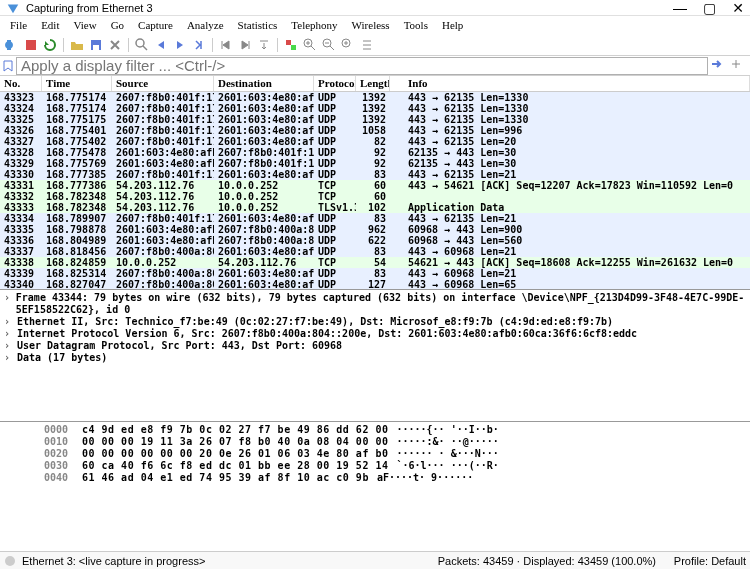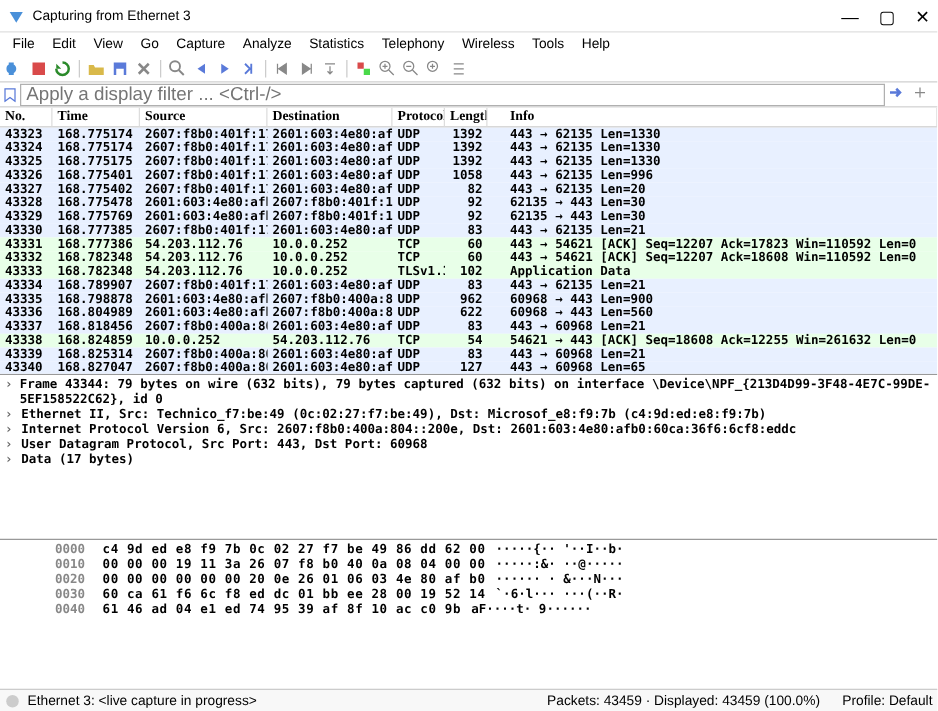--- a/index.html
+++ b/index.html
@@ -1,22 +1,22 @@
 <!DOCTYPE html>
 <html><head>
 <meta charset="utf-8">
 <style>
 * { box-sizing: border-box; margin: 0; padding: 0; }
 body { font-family: "Segoe UI", Tahoma, sans-serif; font-size: 11px; background: #fff; width: 750px; height: 569px; overflow: hidden; display: flex; flex-direction: column; }
-.titlebar { height: 26px; display: flex; align-items: center; padding: 0 6px; background: #fff; border-bottom: 1px solid #e0e0e0; }
+.titlebar { height: 16px; display: flex; align-items: center; padding: 0 6px; background: #fff; border-bottom: 1px solid #e0e0e0; }
 .titlebar .icon { width: 14px; height: 14px; margin-right: 6px; }
 .titlebar .title { font-size: 11px; color: #000; flex: 1; }
 .winctl { display: flex; gap: 16px; font-size: 14px; }
 .winctl span { cursor: pointer; }
-.menubar { height: 18px; display: flex; align-items: center; padding: 0 4px; gap: 2px; }
+.menubar { height: 18px; display: flex; align-items: center; padding: 0 4px; gap: 2px; font-family: Liberation Serif, serif; }
 .menubar span { padding: 1px 6px; cursor: pointer; font-size: 11px; }
 .toolbar { height: 22px; display: flex; align-items: center; padding: 0 4px; gap: 3px; border-bottom: 1px solid #d0d0d0; }
 .tbtn { width: 16px; height: 16px; cursor: pointer; display: inline-flex; align-items: center; justify-content: center; }
 .tsep { width: 1px; height: 14px; background: #ccc; margin: 0 2px; }
 .filterbar { height: 20px; display: flex; align-items: center; padding: 1px 2px; gap: 2px; border-bottom: 1px solid #d0d0d0; }
 .filterbar input { flex: 1; height: 18px; border: 1px solid #b0b0b0; background: #fff; padding: 0 4px; font-size: 15px; color: #888; }
 .filterbar .fbtn { width: 18px; height: 16px; }
 .panes { flex: 1; display: flex; flex-direction: column; overflow: hidden; font-weight: bold; }
 .packet-list { flex: 0 0 214px; overflow: hidden; border-bottom: 1px solid #999; font-family: Consolas, monospace; font-size: 10px; }
 .pl-head { display: flex; background: #fff; border-bottom: 1px solid #ccc; height: 16px; }
@@ -286,21 +286,20 @@
           <div class="c-len">60</div>
           <div class="c-info">443 → 54621 [ACK] Seq=12207 Ack=17823 Win=110592 Len=0</div>
         </div>
         <div class="pl-row tcp">
           <div class="c-no">43332</div>
           <div class="c-time">168.782348</div>
           <div class="c-src">54.203.112.76</div>
           <div class="c-dst">10.0.0.252</div>
           <div class="c-proto">TCP</div>
           <div class="c-len">60</div>
-          <div class="c-info">443 → 54621 [ACK] Seq=12207 Ack=18608 Win=110592 Len=0</div>
         </div>
         <div class="pl-row tls">
           <div class="c-no">43333</div>
           <div class="c-time">168.782348</div>
           <div class="c-src">54.203.112.76</div>
           <div class="c-dst">10.0.0.252</div>
           <div class="c-proto">TLSv1.3</div>
           <div class="c-len">102</div>
           <div class="c-info">Application Data</div>
         </div>
@@ -404,21 +403,21 @@
         <span class="bytes">00 00 00 19 11 3a 26 07  f8 b0 40 0a 08 04 00 00</span>
         <span class="ascii">·····:&amp;· ··@·····</span>
       </div>
       <div class="hl">
         <span class="off">0020</span>
         <span class="bytes">00 00 00 00 00 00 20 0e  26 01 06 03 4e 80 af b0</span>
         <span class="ascii">······ · &amp;···N···</span>
       </div>
       <div class="hl">
         <span class="off">0030</span>
-        <span class="bytes">60 ca 61 f6 6c f8 ed dc  01 bb ee 28 00 19 52 14</span>
+        <span class="bytes">60 ca 40 f6 6c f8 ed dc  01 bb ee 28 00 19 52 14</span>
         <span class="ascii">`·6·l··· ···(··R·</span>
       </div>
       <div class="hl">
         <span class="off">0040</span>
         <span class="bytes">61 46 ad 04 e1 ed 74 95  39 af 8f 10 ac c0 9b</span>
         <span class="ascii">aF····t· 9······</span>
       </div>
     </div>
 
 </div>

